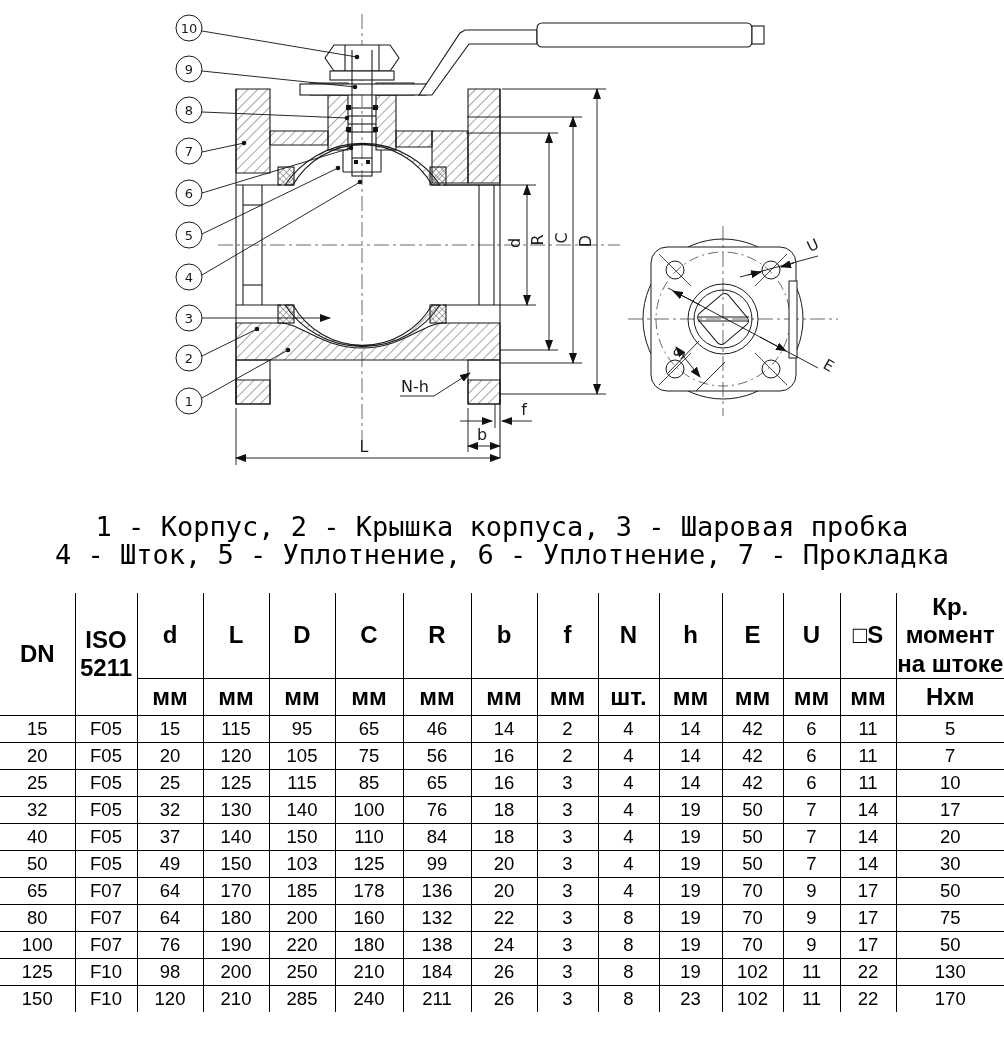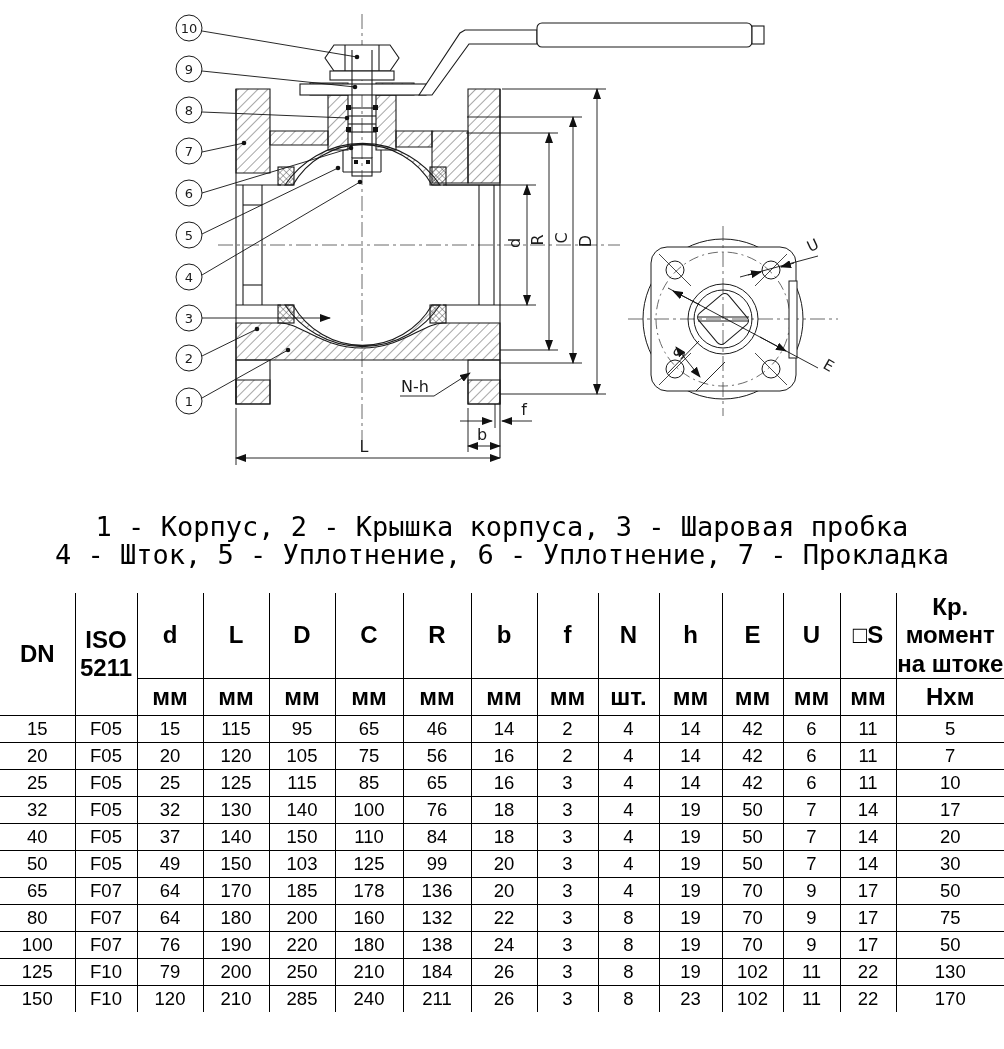--- a/index.html
+++ b/index.html
@@ -465,21 +465,21 @@
           <td>8</td>
           <td>19</td>
           <td>70</td>
           <td>9</td>
           <td>17</td>
           <td>50</td>
         </tr>
         <tr>
           <td>125</td>
           <td>F10</td>
-          <td>79</td>
+          <td>98</td>
           <td>200</td>
           <td>250</td>
           <td>210</td>
           <td>184</td>
           <td>26</td>
           <td>3</td>
           <td>8</td>
           <td>19</td>
           <td>102</td>
           <td>11</td>

